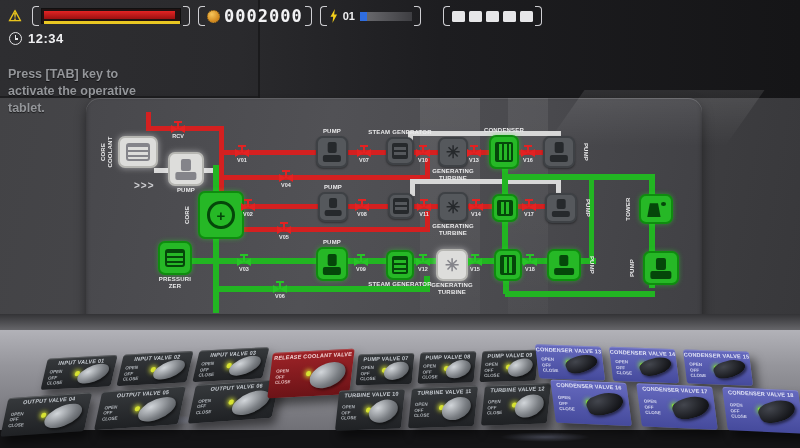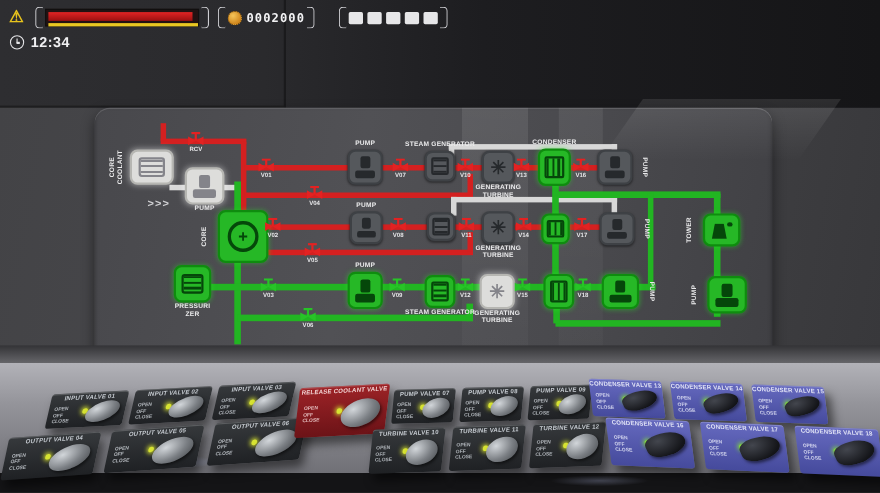--- a/index.html
+++ b/index.html
@@ -45,21 +45,21 @@
     border:1.5px solid #cfcfd3;}
   .brk::before{left:0;border-right:none;border-radius:4px 0 0 4px;}
   .brk::after{right:0;border-left:none;border-radius:0 4px 4px 0;}
   .hb-track{position:relative;width:140px;height:16px;background:#221212;border:1px solid #101010;}
   .hb-red{position:absolute;left:2px;top:2px;height:8px;
     background:linear-gradient(#e22424,#9c1010);}
   .hb-yel{position:absolute;left:2px;top:11.5px;height:3px;background:#e9c722;}
   .coin{width:13px;height:13px;border-radius:50%;margin-right:4px;
     background:radial-gradient(circle at 35% 30%,#f6c55a,#d2891f 70%);
     border:1.5px dotted #7e5310;}
-  .hud-num{color:#f2f2f4;font-weight:bold;font-size:11px;letter-spacing:1px;
+  .hud-num{color:#f2f2f4;font-weight:bold;font-size:17px;letter-spacing:1px;
     font-family:"DejaVu Sans Mono",monospace;}
   .bolt{width:10px;height:14px;margin-right:4px;background:#f2cf1b;
     clip-path:polygon(62% 0,18% 56%,45% 56%,38% 100%,84% 40%,55% 40%);}
   .en-label{color:#f0f0f2;font-weight:bold;font-size:11px;margin-right:5px;}
   .en-track{position:relative;width:52px;height:9px;
     background:linear-gradient(90deg,#6e6e72,#3e3e42);}
   .en-fill{position:absolute;left:0;top:0;height:9px;background:#2f6de0;}
   .slot-row{display:flex;gap:4px;}
   .slot{width:13px;height:11px;background:#e6e6e8;border-radius:1.5px;}
   .clock-row{position:absolute;left:9px;top:31px;display:flex;align-items:center;gap:6px;z-index:40;}
@@ -379,34 +379,44 @@
     <div class="brk">
       <div class="hb-track">
         <div class="hb-red" style="width: 130.56px;"></div>
         <div class="hb-yel" style="width: 136px;"></div>
       </div>
     </div>
     <div class="brk">
       <span class="coin"></span>
       <span class="hud-num">0002000</span>
     </div>
+    <div class="brk">
+      <span class="bolt"></span>
+      <span class="en-label">01</span>
+      <div class="en-track">
+        <div class="en-fill" style="width: 13%;"></div>
+      </div>
+    </div>
     <div class="brk" style="margin-left:14px;">
       <div class="slot-row">
           <div class="slot"></div>
           <div class="slot"></div>
           <div class="slot"></div>
           <div class="slot"></div>
           <div class="slot"></div>
         </div>
     </div>
   </div>
   <div class="clock-row">
     <span class="clk"></span>
     <span class="time">12:34</span>
   </div>
+  <div class="tip">Press [TAB] key to
+activate the operative
+tablet.</div>
 
   <div class="pg" id="pg-left-top">
       <div class="cpanel st-dark">
         <div class="cp-title">INPUT VALVE 01</div>
         <div class="cp-led"></div>
         <div class="cp-opts">
           <span>OPEN</span>
           <span>OFF</span>
           <span>CLOSE</span>
         </div>

